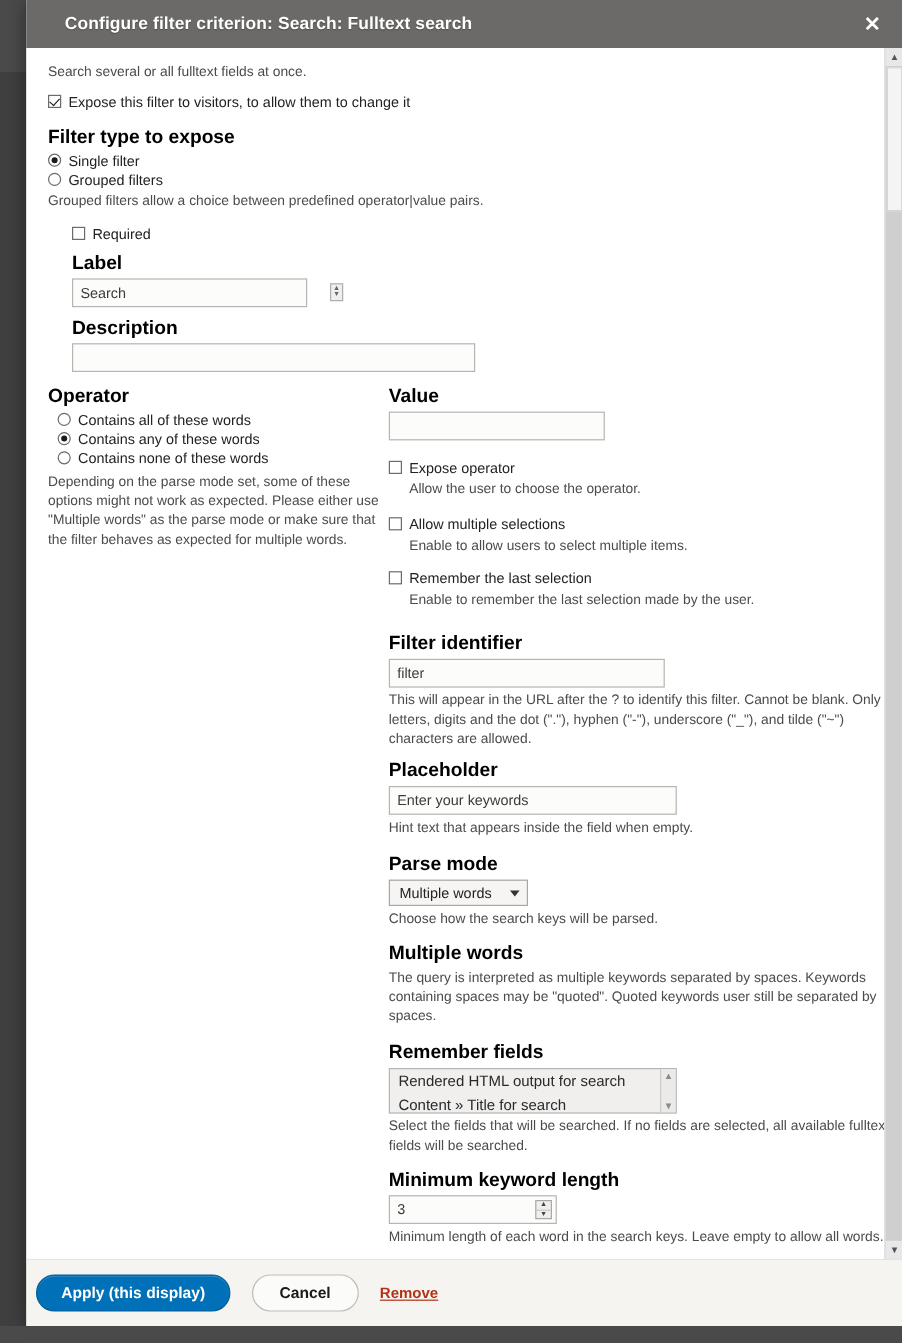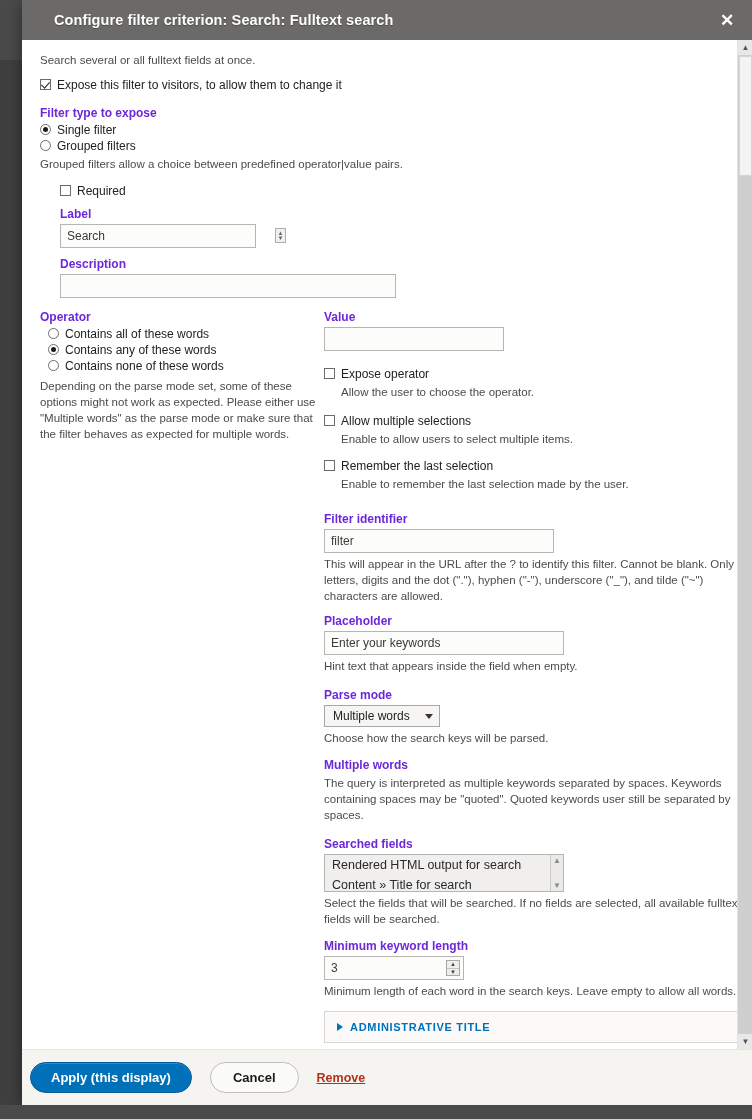--- a/index.html
+++ b/index.html
@@ -85,21 +85,21 @@
     position: absolute; left: 1px; top: 16px; width: 13px; height: 120px;
     background: #f4f4f4; border: 1px solid #d5d5d5;
   }
 
   
   .hint {
     font-size: 11.5px; color: #4b4b4b; line-height: 16px;
     margin: 3px 0 0 0;
   }
   .lbl {
-    font-size: 12px; font-weight: bold; color: #6d28d9;
+    font-size: 16px; font-weight: bold; color: #000000;
     margin: 0 0 3px 0; display: block;
   }
   .section-gap { margin-top: 14px; }
 
   .intro {
     font-size: 11.5px; color: #4b4b4b;
     margin: 4px 0 12px 0;
   }
 
   
@@ -403,21 +403,21 @@
             <div class="sel-box">
               <span>Multiple words</span>
               <span class="caret"></span>
             </div>
             <p class="hint">Choose how the search keys will be parsed.</p>
             <span class="lbl" style="margin-top:12px;">Multiple words</span>
             <p class="hint" style="width:418px;margin-top:1px;">The query is interpreted as multiple keywords separated by spaces. Keywords containing spaces may be "quoted". Quoted keywords user still be separated by spaces.</p>
           </div>
 
           <div style="margin-top:14px;">
-            <span class="lbl">Searched fields</span>
+            <span class="lbl">Remember fields</span>
             <div class="multiselect">
               <div class="ms-opt">Rendered HTML output for search</div>
               <div class="ms-opt">Content » Title for search</div>
               <div class="ms-scroll">
                 <span>▲</span>
                 <span>▼</span>
               </div>
             </div>
             <p class="hint" style="width:418px;">Select the fields that will be searched. If no fields are selected, all available fulltext fields will be searched.</p>
           </div>

